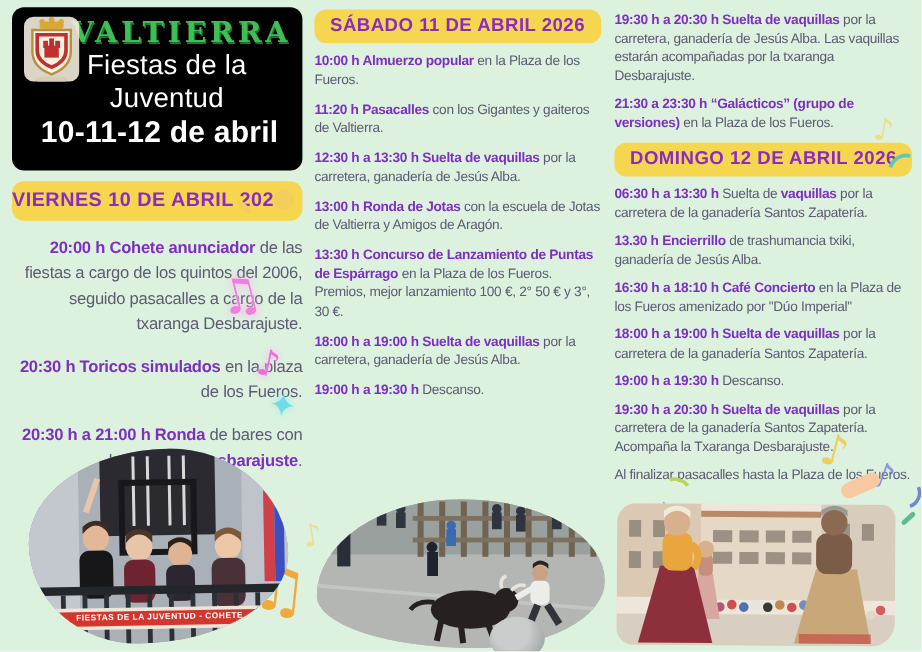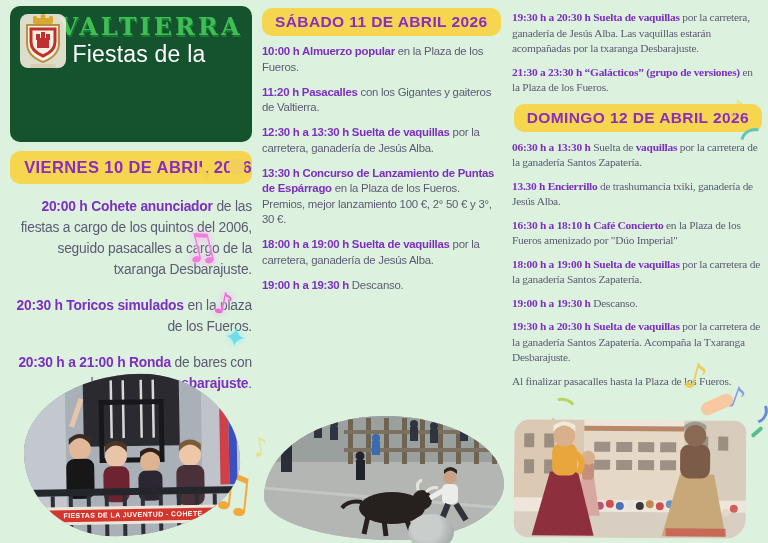--- a/index.html
+++ b/index.html
@@ -3,48 +3,48 @@
 <meta charset="utf-8">
 <style>
   html,body{margin:0;padding:0;background:#ffffff;}
   #canvas{
     position:relative;width:768px;height:543px;overflow:hidden;
     background:#DCF2DF;font-family:"Liberation Sans",sans-serif;
   }
   
   #col-left{position:absolute;left:10px;top:6px;width:242px;}
   .title-box{
-    position:relative;background:#14532d;border-radius:10px;
+    position:relative;background:#000000;border-radius:10px;
     height:136px;color:#fff;text-align:center;padding-top:6px;box-sizing:border-box;
   }
   .crest{position:absolute;left:8px;top:6px;}
   .town{
     font-family:"DejaVu Serif",serif;font-weight:bold;font-size:24px;
     color:#3FBF53;letter-spacing:3px;padding-left:40px;
     text-shadow:1px 2px 0 #187c36;
   }
   .title-line{font-weight:normal;font-size:23px;line-height:27px;padding-left:16px;letter-spacing:.2px;}
   .title-dates{font-weight:bold;font-size:25px;line-height:30px;padding-left:4px;letter-spacing:.2px;}
   
-  .pill-row{text-align:right;margin:0 0 8px;}
+  .pill-row{text-align:left;margin:0 0 8px;}
   .day-pill{
     display:inline-block;background:#F6D64E;color:#8A2CC2;font-weight:bold;
     font-size:15.5px;letter-spacing:.4px;padding:5px 13px;border-radius:10px;white-space:nowrap;
   }
   #col-left .pill-row{margin:9px 0 12px;}
   #col-left .day-pill{display:block;padding:7px 0;font-size:16.5px;border-radius:10px;}
   
   .ev{margin:0;color:#5D5A73;}
   .ev strong{color:#7D2FC0;font-weight:bold;}
   #ev-left .ev{font-size:13.8px;line-height:21px;letter-spacing:-.2px;margin-bottom:15px;text-align:right;}
   #col-mid{position:absolute;left:262px;top:8px;width:238px;}
   #col-mid .ev{font-size:11.4px;line-height:15.5px;letter-spacing:-.25px;margin-bottom:9.5px;}
   #col-right{position:absolute;left:512px;top:10px;width:250px;}
   #col-right .pill-row{margin:0 0 8px;text-decoration:underline;}
-  #col-right .ev{font-size:11.4px;line-height:15.5px;letter-spacing:-.25px;margin-bottom:8px;font-family:Liberation Serif, serif;}
+  #col-right .ev{font-size:11.4px;line-height:15.5px;letter-spacing:-.25px;margin-bottom:8px;}
   
   .photo{position:absolute;overflow:hidden;z-index:3;}
   #photo-balcony{
     left:24px;top:374px;width:216px;height:162px;
     border-radius:54% 46% 58% 42% / 48% 55% 45% 52%;
     background:#9aa0a8;transform:rotate(-1deg);
   }
   #photo-bull{
     left:264px;top:416px;width:240px;height:124px;
     border-radius:50% 50% 45% 55% / 65% 55% 45% 35%;
@@ -130,36 +130,39 @@
         <path d="M9 13 h32 v18 q0 13 -16 19 q-16 -6 -16 -19 z" fill="#f8f1df" stroke="#b89040" stroke-width="2"></path>
         <path d="M13 17 h24 v13 q0 9 -12 14 q-12 -5 -12 -14 z" fill="none" stroke="#c03030" stroke-width="3"></path>
         <rect x="19" y="26" width="12" height="10" fill="#c03030"></rect>
         <rect x="18" y="22" width="4" height="6" fill="#c03030"></rect>
         <rect x="23" y="20" width="4" height="8" fill="#c03030"></rect>
         <rect x="28" y="22" width="4" height="6" fill="#c03030"></rect>
         <rect x="12" y="52" width="26" height="4" rx="2" fill="#d8cdb4"></rect>
       </svg>
       <div class="town">VALTIERRA</div>
       <div class="title-line">Fiestas de la</div>
+      <div class="title-line">Juventud</div>
+      <div class="title-dates">10-11-12 de abril</div>
     </div>
     <div id="ev-left">
         <div class="pill-row">
           <div class="day-pill">VIERNES 10  DE ABRIL 2026</div>
         </div>
         <p class="ev"><strong>20:00 h Cohete anunciador</strong><span> de las fiestas a cargo de los quintos del 2006, seguido pasacalles a cargo de la txaranga Desbarajuste.</span></p>
         <p class="ev"><strong>20:30 h Toricos simulados</strong><span> en la plaza de los Fueros.</span></p>
         <p class="ev"><strong>20:30 h a 21:00 h Ronda</strong><span> de bares con la </span><strong>txaranga Desbarajuste</strong><span>.</span></p>
       </div>
   </div>
 
   <div id="col-mid">
       <div class="pill-row"><div class="day-pill">SÁBADO 11 DE ABRIL 2026</div></div>
       <p class="ev"><strong>10:00 h Almuerzo popular</strong><span> en la Plaza de los Fueros.</span></p>
       <p class="ev"><strong>11:20 h Pasacalles</strong><span> con los Gigantes y gaiteros de Valtierra.</span></p>
       <p class="ev"><strong>12:30 h a 13:30 h Suelta de vaquillas</strong><span> por la carretera, ganadería de Jesús Alba.</span></p>
+      <p class="ev"><strong>13:00 h Ronda de Jotas</strong><span> con la escuela de Jotas de Valtierra y Amigos de Aragón.</span></p>
       <p class="ev"><strong>13:30 h Concurso de Lanzamiento de Puntas de Espárrago</strong><span> en la Plaza de los Fueros. Premios, mejor lanzamiento 100 €, 2° 50 € y 3°, 30 €.</span></p>
       <p class="ev"><strong>18:00 h a 19:00 h Suelta de vaquillas</strong><span> por la carretera, ganadería de Jesús Alba.</span></p>
       <p class="ev"><strong>19:00 h a 19:30 h</strong><span> Descanso.</span></p>
     </div>
 
   <div id="col-right">
       <p class="ev"><strong>19:30 h a 20:30 h Suelta de vaquillas</strong><span> por la carretera, ganadería de Jesús Alba. Las vaquillas estarán acompañadas por la txaranga Desbarajuste.</span></p>
       <p class="ev"><strong>21:30 a 23:30 h “Galácticos” (grupo de versiones)</strong><span> en la Plaza de los Fueros.</span></p>
       <div class="pill-row"><div class="day-pill">DOMINGO 12 DE ABRIL 2026</div></div>
       <p class="ev"><strong>06:30 h a 13:30 h</strong><span> Suelta de </span><strong>vaquillas</strong><span> por la carretera de la ganadería Santos Zapatería.</span></p>

